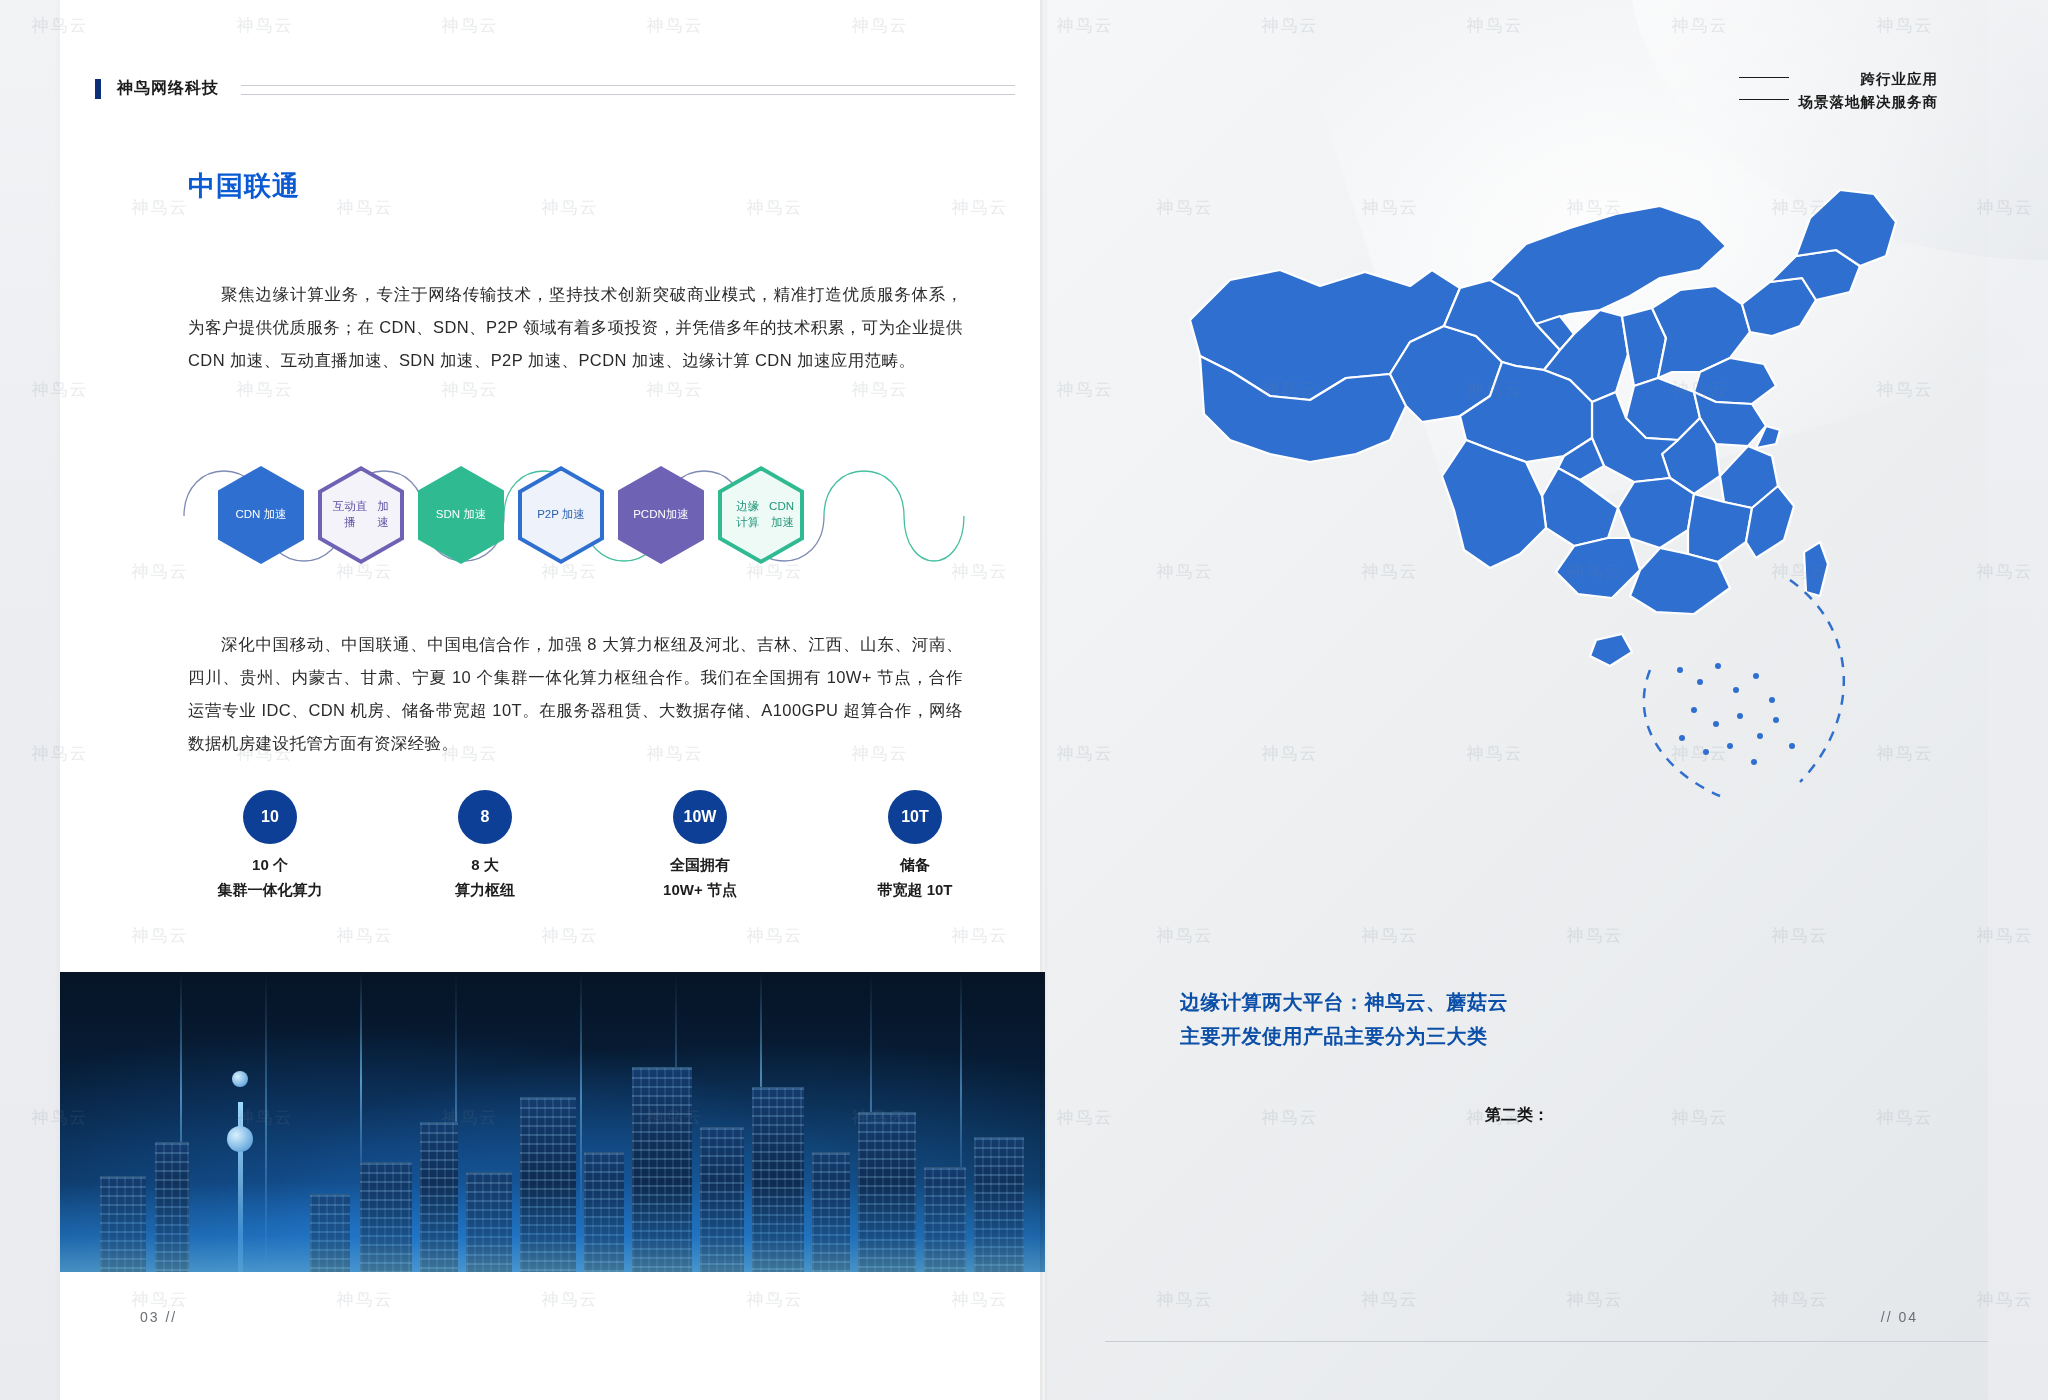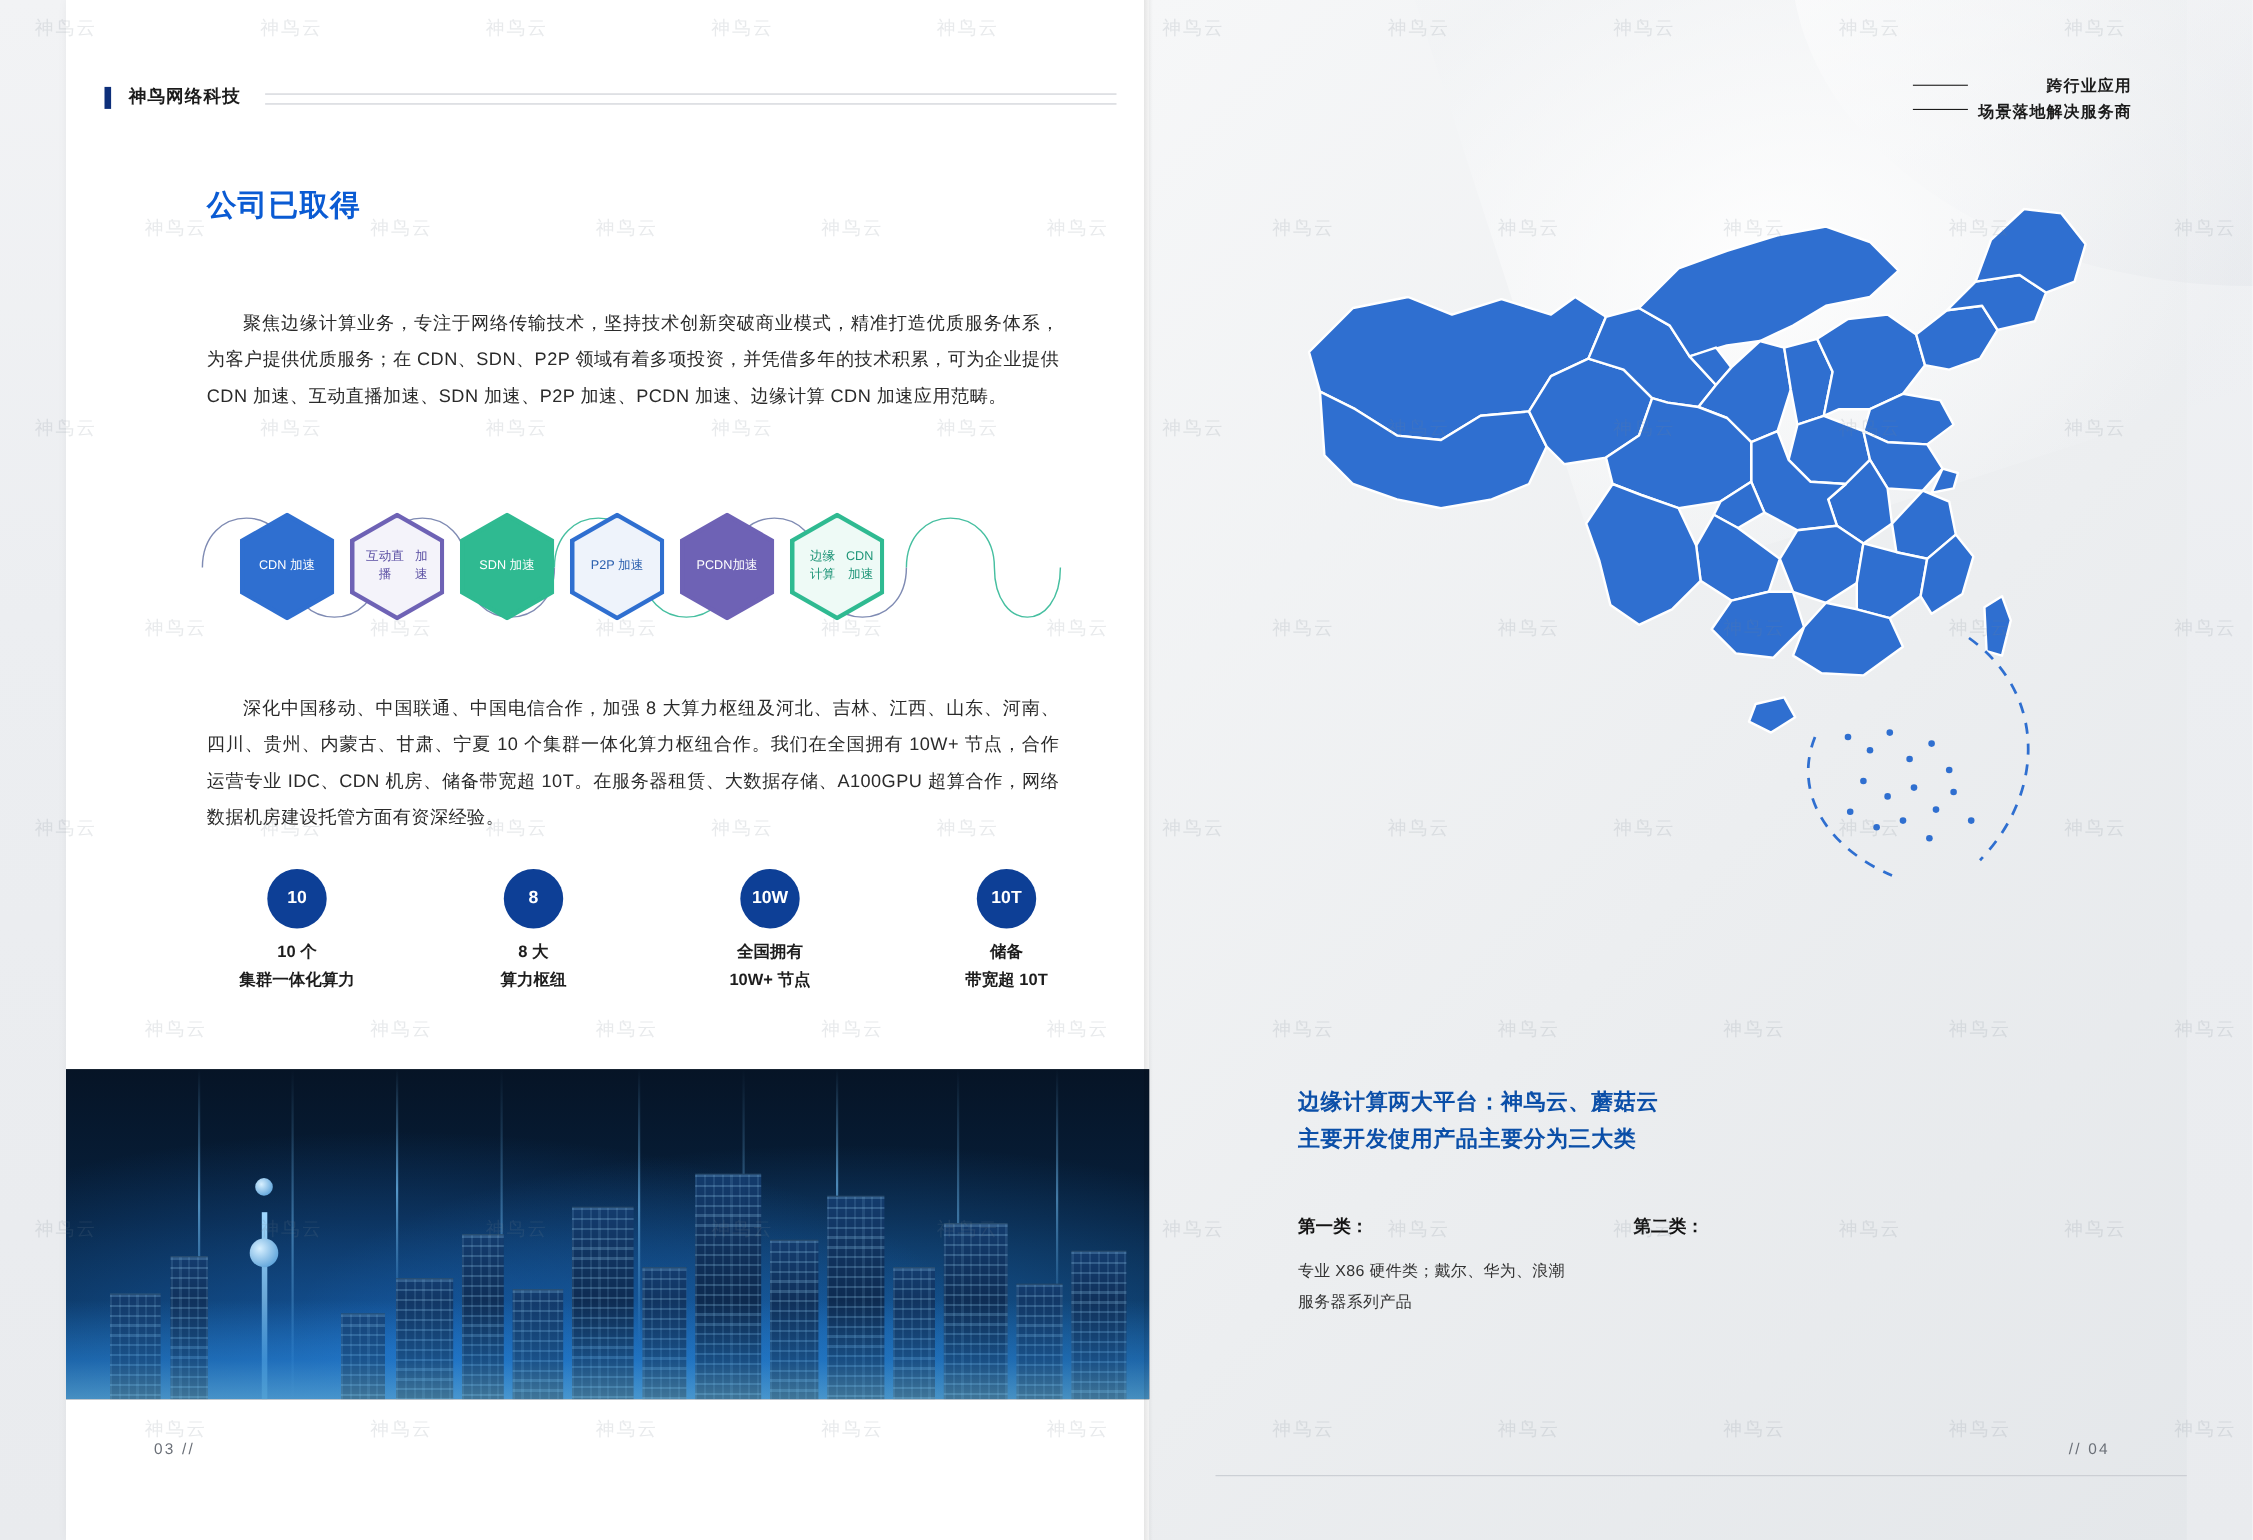--- a/index.html
+++ b/index.html
@@ -231,21 +231,21 @@
 <div class="page">
 
   <div class="left-page">
 
     <div class="left-header">
       <div class="brand-bar"></div>
       <div class="brand-text">神鸟网络科技</div>
       <div class="header-rule"></div>
     </div>
 
-    <div class="title-1">公司已取得</div>
+    <div class="title-1">中国联通</div>
 
     <div class="para para-1">聚焦边缘计算业务，专注于网络传输技术，坚持技术创新突破商业模式，精准打造优质服务体系，为客户提供优质服务；在 CDN、SDN、P2P 领域有着多项投资，并凭借多年的技术积累，可为企业提供 CDN 加速、互动直播加速、SDN 加速、P2P 加速、PCDN 加速、边缘计算 CDN 加速应用范畴。</div>
 
     <div class="hexchain">
       <svg class="arc-svg" width="790" height="160" viewBox="0 0 790 160">
         <path d="M6 86 C 6 26, 86 26, 86 86 C 86 146, 166 146, 166 86" fill="none" stroke="#7f8bb3" stroke-width="1.3"></path>
         <path d="M166 86 C 166 26, 246 26, 246 86 C 246 146, 326 146, 326 86" fill="none" stroke="#7f8bb3" stroke-width="1.3"></path>
         <path d="M326 86 C 326 26, 406 26, 406 86 C 406 146, 486 146, 486 86" fill="none" stroke="#46bfa0" stroke-width="1.3"></path>
         <path d="M486 86 C 486 26, 566 26, 566 86 C 566 146, 646 146, 646 86" fill="none" stroke="#7f8bb3" stroke-width="1.3"></path>
         <path d="M646 86 C 646 26, 726 26, 726 86 C 726 146, 786 146, 786 86" fill="none" stroke="#46bfa0" stroke-width="1.3"></path>
@@ -453,24 +453,20 @@
         <path d="M630 470 C 700 520, 700 610, 640 672" fill="none" stroke="#2f6fd0" stroke-width="2.5" stroke-dasharray="10 9"></path>
         <path d="M490 560 C 470 610, 500 660, 560 686" fill="none" stroke="#2f6fd0" stroke-width="2.5" stroke-dasharray="10 9"></path>
       </svg>
     </div>
 
     <div class="platform-title">
       <div>边缘计算两大平台：神鸟云、蘑菇云</div>
       <div>主要开发使用产品主要分为三大类</div>
     </div>
 
-    <div class="cat cat-1">
-      <div class="ch">第一类：</div>
-      <div class="cb">专业 X86 硬件类；戴尔、华为、浪潮服务器系列产品</div>
-    </div>
     <div class="cat cat-2">
       <div class="ch">第二类：</div>
     </div>
 
     <div class="page-num-right">//  04</div>
     <div class="footer-rule-right" style="left:60px; right:auto; width:883px;"></div>
   </div>
 
   <div class="watermarks">
       <div class="wm" style="left: 60px; top: 25px;">神鸟云</div>

